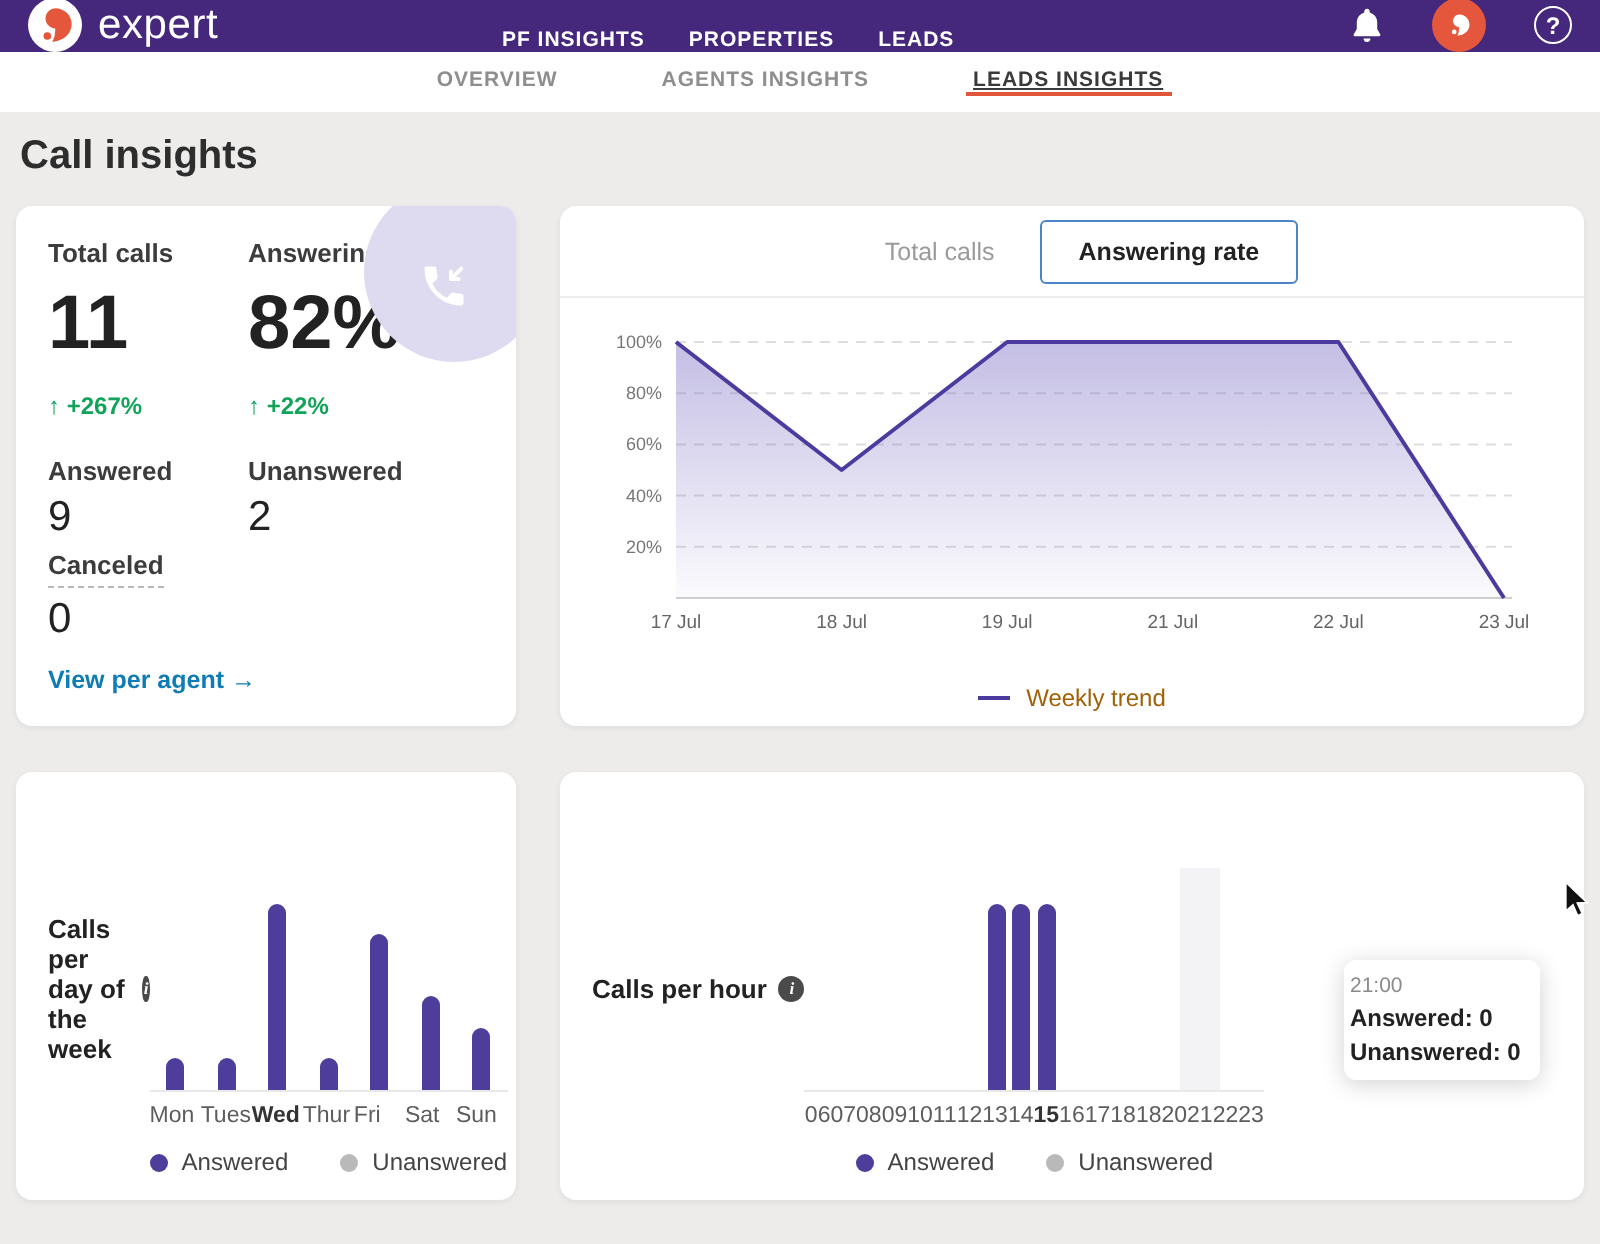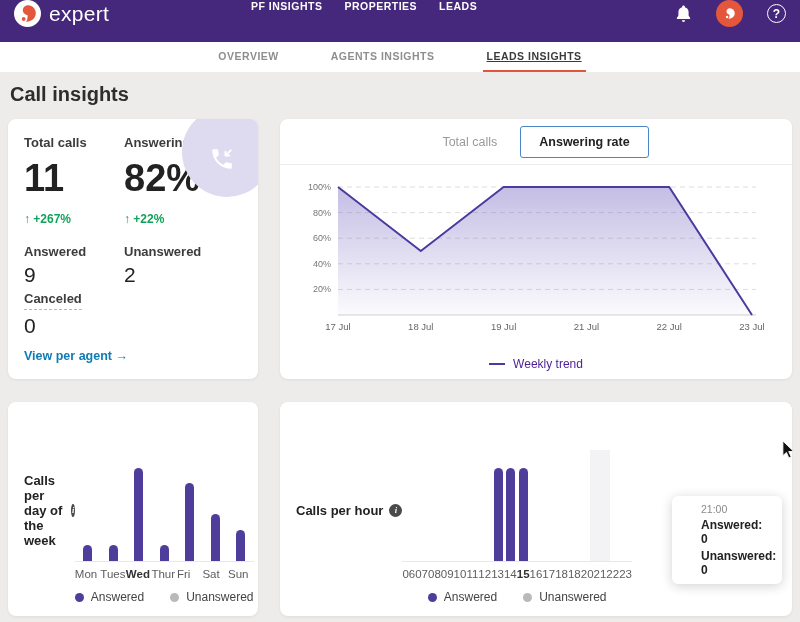--- a/index.html
+++ b/index.html
@@ -1,35 +1,35 @@
 <!DOCTYPE html>
 <html><head>
 <meta charset="utf-8">
 <style>
   * { margin:0; padding:0; box-sizing:border-box; }
   html,body { width:800px; height:622px; overflow:hidden; background:#edeceb;
     font-family:"Liberation Sans", sans-serif; position:relative; }
 
   
-  .navbar { height:42px; background:#45287c; display:flex; align-items:flex-start; padding:0 14px; }
+  .navbar { height:26px; background:#45287c; display:flex; align-items:flex-end; padding:0 14px; }
   .brand { display:flex; align-items:center; gap:8px; cursor:pointer; }
   .brand-text { color:#fff; font-size:21px; font-weight:500; letter-spacing:.3px; }
   .nav-items { display:flex; gap:22px; margin-left:auto; margin-right:auto;
     transform:translateX(-28px); }
   .nav-item { color:#fff; font-size:10.5px; font-weight:700; letter-spacing:.5px; cursor:pointer; }
   .nav-right { display:flex; align-items:center; gap:24px; }
   .help-circle { width:19px; height:19px; border:1.6px solid #fff; border-radius:50%;
     color:#fff; font-size:12px; font-weight:700; display:flex; align-items:center;
     justify-content:center; cursor:pointer; }
   .avatar { width:27px; height:27px; border-radius:50%; background:#e4573d; display:flex;
     align-items:center; justify-content:center; cursor:pointer; }
 
   
   .tabstrip { height:30px; background:#fff; display:flex; justify-content:center; gap:44px;
-    transform:none; }
+    transform:none;align-items:center; }
   .tab { font-size:10.5px; font-weight:700; letter-spacing:.5px; color:#8e8e8e;
     display:flex; align-items:center; padding:0 4px; border-bottom:2.5px solid transparent;
     cursor:pointer; }
   .tab.active { color:#3a3a3a; border-bottom-color:#e0563c;text-decoration:underline; }
 
   
   main { padding:0 8px; }
   h1 { font-size:20px; font-weight:700; color:#2d2d2d; margin:11px 2px 13px; }
   .grid { display:grid; grid-template-columns:250px 512px; grid-template-rows:260px 214px;
     gap:23px 22px; }
@@ -52,21 +52,21 @@
 
   
   .toggle-row { height:46px; display:flex; align-items:center; justify-content:center;
     gap:4px; border-bottom:1px solid #ededed; }
   .toggle-btn { font-size:12.5px; padding:8px 18px; border:1.5px solid transparent;
     border-radius:3px; color:#9a9a9a; background:none; cursor:pointer;
     font-family:inherit; }
   .toggle-btn.active { color:#222; font-weight:700; border-color:#4a86c5; }
   .chart-wrap { padding:6px 10px 0; }
   .legend-line { display:flex; align-items:center; justify-content:center; gap:8px;
-    font-size:12px; color:#4c1d95; margin-top:2px; }
+    font-size:12px; color:#a16207; margin-top:2px; }
   .legend-dash { width:16px; height:0; border-top:2px solid #4c3a9e; }
 
   
   .bar-card { padding:14px 16px 12px; display:flex; flex-direction:row; }
   .bar-title-row { display:flex; align-items:center; gap:6px; }
   .bar-title { font-size:13px; font-weight:700; color:#222; }
   .info-icon { width:13px; height:13px; border-radius:50%; background:#4a4a4a; color:#fff;
     font-size:8.5px; font-weight:700; font-style:italic; display:flex; align-items:center;
     justify-content:center; font-family:"Liberation Serif", serif; }
   .chart-block { margin-top:auto; }
@@ -79,22 +79,22 @@
     width:20px; background:rgba(90,80,120,.07); }
   .labels-row { display:flex; margin-top:6px; }
   .cat-label { flex:1; text-align:left; font-size:11.5px; color:#5d5d5d; }
   .cat-label.bold { font-weight:700; color:#333; }
   .legend-row { display:flex; justify-content:center; gap:26px; margin-top:10px;
     font-size:12px; color:#444; }
   .legend-item { display:flex; align-items:center; gap:7px; }
   .legend-dot { width:9px; height:9px; border-radius:50%; }
 
   
-  .tooltip { position:absolute; left:392px; top:94px; width:110px; background:#fff;
-    border-radius:6px; box-shadow:0 2px 12px rgba(0,0,0,.18); padding:7px 29px; z-index:5; }
+  .tooltip { position:absolute; left:392px; top:94px; width:98px; background:#fff;
+    border-radius:6px; box-shadow:0 2px 12px rgba(0,0,0,.18); padding:7px 3px; z-index:5; }
   .tooltip-time { font-size:10.5px; color:#8a8a8a; }
   .tooltip-line { font-size:12px; font-weight:700; color:#222; margin-top:3px; }
 
   .cursor { position:absolute; left:781px; top:441px; z-index:9; }
 
   svg text { font-family:"Liberation Sans", sans-serif; }
 </style>
 </head>
 <body>
 

